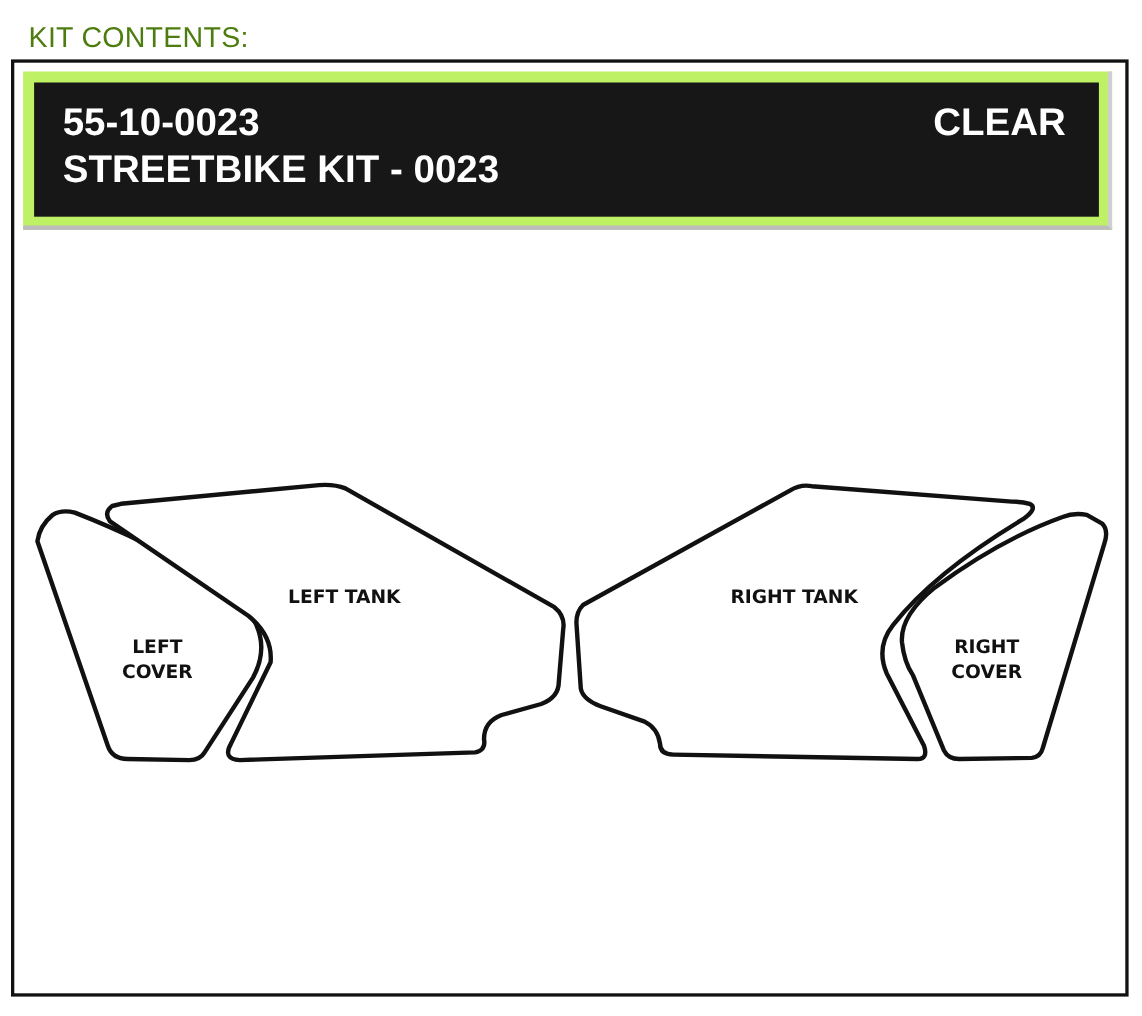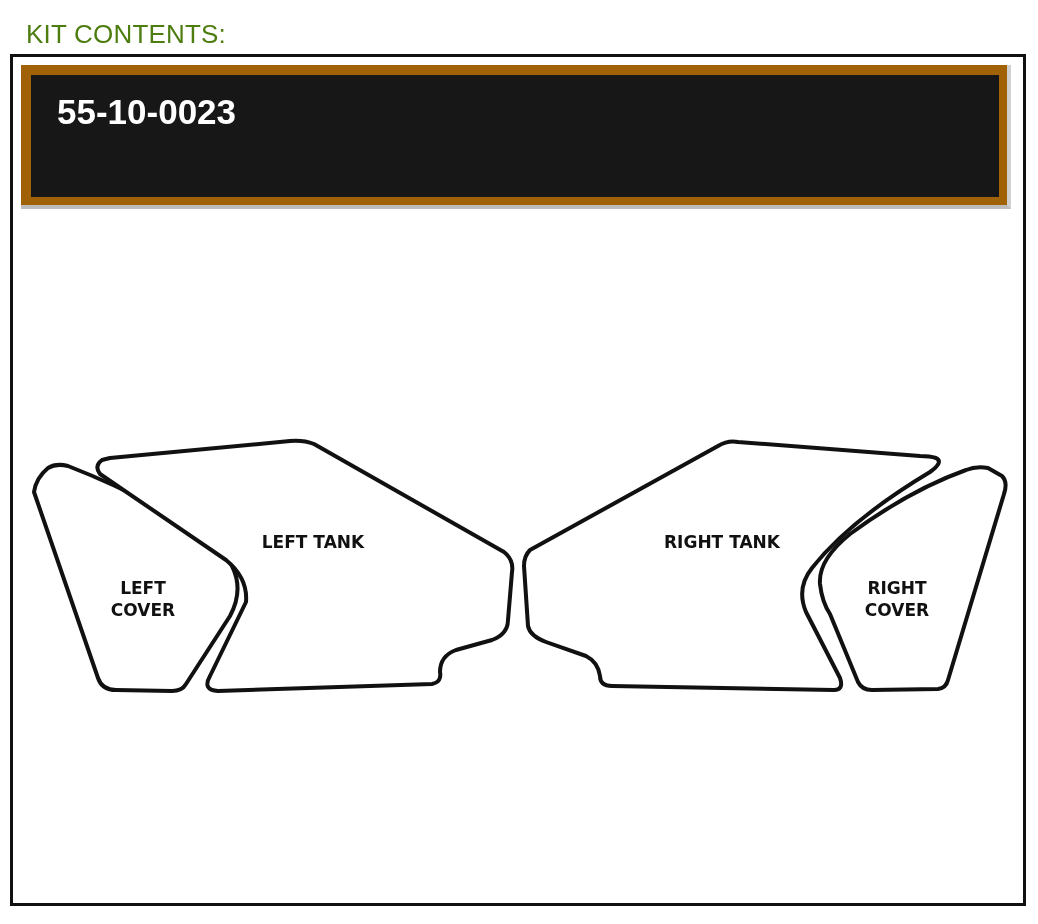--- a/index.html
+++ b/index.html
@@ -1,38 +1,40 @@
 <!DOCTYPE html>
 <html><head>
   <meta charset="utf-8">
   <style>
     html, body { margin: 0; padding: 0; background: #ffffff; }
     body { width: 1038px; height: 924px; position: relative; overflow: hidden; font-family: "Liberation Sans", sans-serif; }
     .kit-title { position: absolute; left: 26px; top: 19px; font-size: 26px; color: #4d7c0f; letter-spacing: 0.2px; font-family: Liberation Sans, sans-serif; }
     .frame { position: absolute; left: 10px; top: 54px; width: 1016px; height: 852px; border: 3px solid #111; box-sizing: border-box; background: #fff; }
-    .header-wrap { position: absolute; left: 8px; top: 8px; width: 990px; height: 144px; background: #a16207; border-bottom: 4px solid #bdbdbd; border-right: 4px solid #cfcfcf; box-sizing: border-box; }
+    .header-wrap { position: absolute; left: 8px; top: 8px; width: 990px; height: 144px; background: #bef264; border-bottom: 4px solid #bdbdbd; border-right: 4px solid #cfcfcf; box-sizing: border-box; }
     .header { position: absolute; left: 10px; top: 10px; width: 968px; height: 122px; background: #171717; color: #fff; }
     .header-left { position: absolute; left: 26px; top: 16px; font-weight: bold; font-size: 35px; line-height: 42px; }
     .header-right { position: absolute; right: 30px; top: 16px; font-weight: bold; font-size: 35px; line-height: 42px; text-align: right; }
     .header div div { white-space: nowrap; }
     .diagram { position: absolute; left: 0; top: 0; }
     .label { font-family: "DejaVu Sans", sans-serif; font-weight: bold; font-size: 17px; fill: #111; }
   </style>
 </head>
 <body>
 
 <div class="kit-title">KIT CONTENTS:</div>
 
 <div class="frame">
   <div class="header-wrap">
     <div class="header">
       <div class="header-left">
         <div>55-10-0023</div>
+        <div>STREETBIKE KIT - 0023</div>
       </div>
       <div class="header-right">
+        <div>CLEAR</div>
       </div>
     </div>
   </div>
 </div>
 
 <svg class="diagram" width="1038" height="924" viewBox="0 0 1038 924">
   <g fill="#ffffff" stroke="#111111" stroke-width="4" stroke-linejoin="round">
 
     <path d="M48,468 Q36,478 34,492 L98,678 Q102,690 116,690 L172,691 Q182,691 186,684 L230,616 Q244,590 232,566 Q220,546 200,530 Q130,490 68,466 Q56,463 48,468 Z"></path>
 

